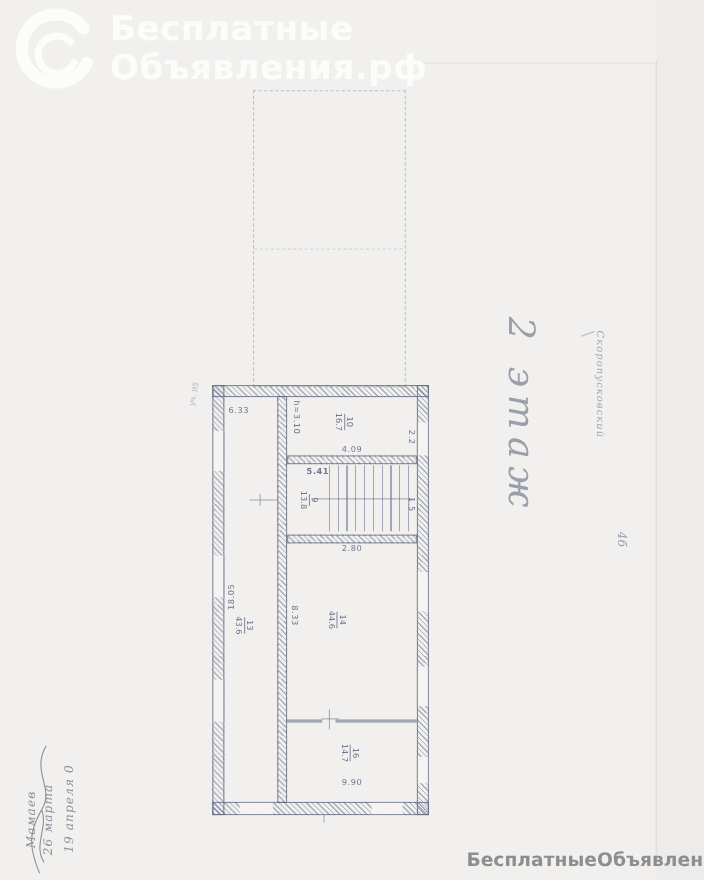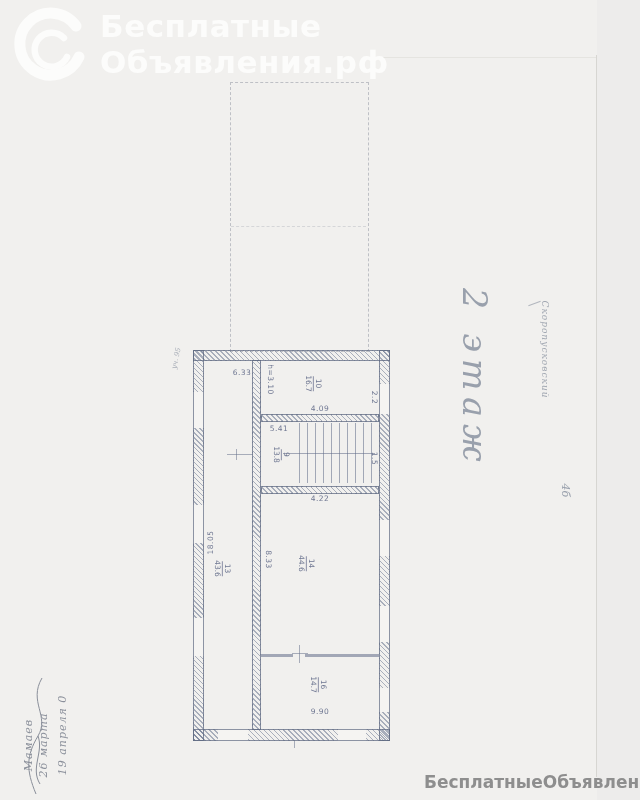--- a/index.html
+++ b/index.html
@@ -94,27 +94,27 @@
 
   <div class="stairs"></div>
   <div class="stair-mid"></div>
 
   <div class="tick" style="left:227px;top:454px;width:26px;height:1px;"></div>
   <div class="tick" style="left:236px;top:449px;width:1px;height:11px;"></div>
   <div class="tick" style="left:294px;top:741px;width:1px;height:7px;"></div>
   <div class="tick" style="left:299px;top:645px;width:1px;height:18px;"></div>
   <div class="tick" style="left:292px;top:653px;width:16px;height:1px;"></div>
 
-  <div class="dim ctr" style="left:222px;top:368px;width:40px;">6.33</div>
+  <div class="dim ctr" style="left:197px;top:368px;width:40px;">6.33</div>
   <div class="dim ctr r90" style="left:252px;top:375px;width:36px;">h=3.10</div>
   <div class="dim ctr r90" style="left:364px;top:393px;width:20px;">2.2</div>
   <div class="dim ctr" style="left:300px;top:404px;width:40px;">4.09</div>
-  <div class="dim ctr" style="left:264px;top:424px;width:30px;">5.41</div>
+  <div class="dim ctr" style="left:274px;top:424px;width:30px;font-weight:bold;">5.41</div>
   <div class="dim ctr r90" style="left:364px;top:454px;width:20px;">1.5</div>
-  <div class="dim ctr" style="left:298px;top:494px;width:44px;">4.22</div>
+  <div class="dim ctr" style="left:298px;top:494px;width:44px;">2.80</div>
   <div class="dim ctr rm90" style="left:193px;top:538px;width:34px;">18.05</div>
   <div class="dim ctr r90" style="left:253px;top:555px;width:30px;">8.33</div>
   <div class="dim ctr" style="left:298px;top:707px;width:44px;">9.90</div>
 
   <div class="frac r90" style="left:305px;top:374px;">
     <span class="num">10</span>
     <span>16.7</span>
   </div>
   <div class="frac r90" style="left:273px;top:445px;">
     <span class="num">9</span>

